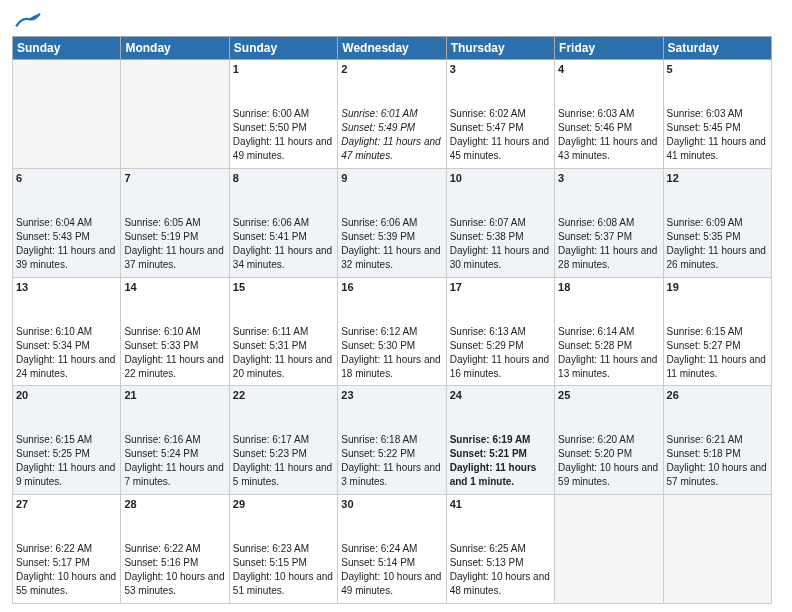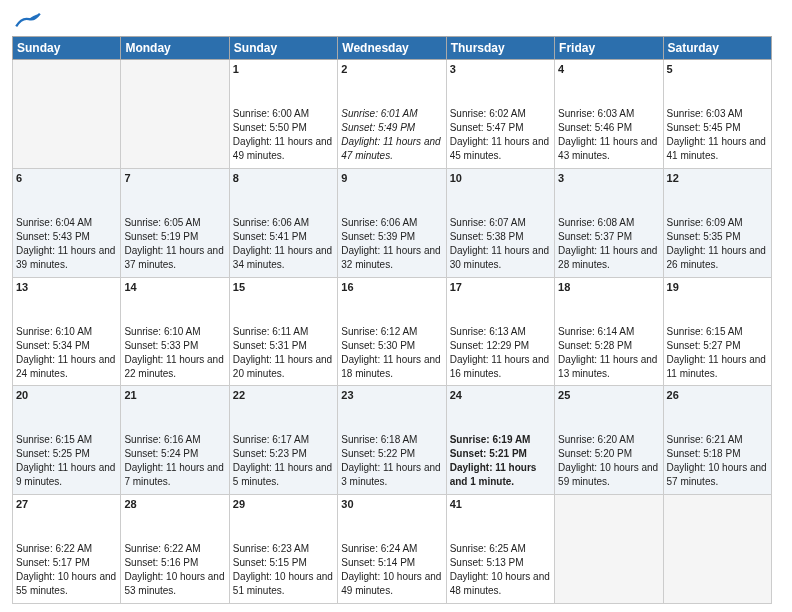--- a/index.html
+++ b/index.html
@@ -236,21 +236,21 @@
           </td>
           <td>
             <span class="day-num">16</span>
             <div class="day-info" style="white-space: pre-line;">Sunrise: 6:12 AM
 Sunset: 5:30 PM
 Daylight: 11 hours and 18 minutes.</div>
           </td>
           <td>
             <span class="day-num">17</span>
             <div class="day-info" style="white-space: pre-line;">Sunrise: 6:13 AM
-Sunset: 12:29 PM
+Sunset: 5:29 PM
 Daylight: 11 hours and 16 minutes.</div>
           </td>
           <td>
             <span class="day-num">18</span>
             <div class="day-info" style="white-space: pre-line;">Sunrise: 6:14 AM
 Sunset: 5:28 PM
 Daylight: 11 hours and 13 minutes.</div>
           </td>
           <td>
             <span class="day-num">19</span>

